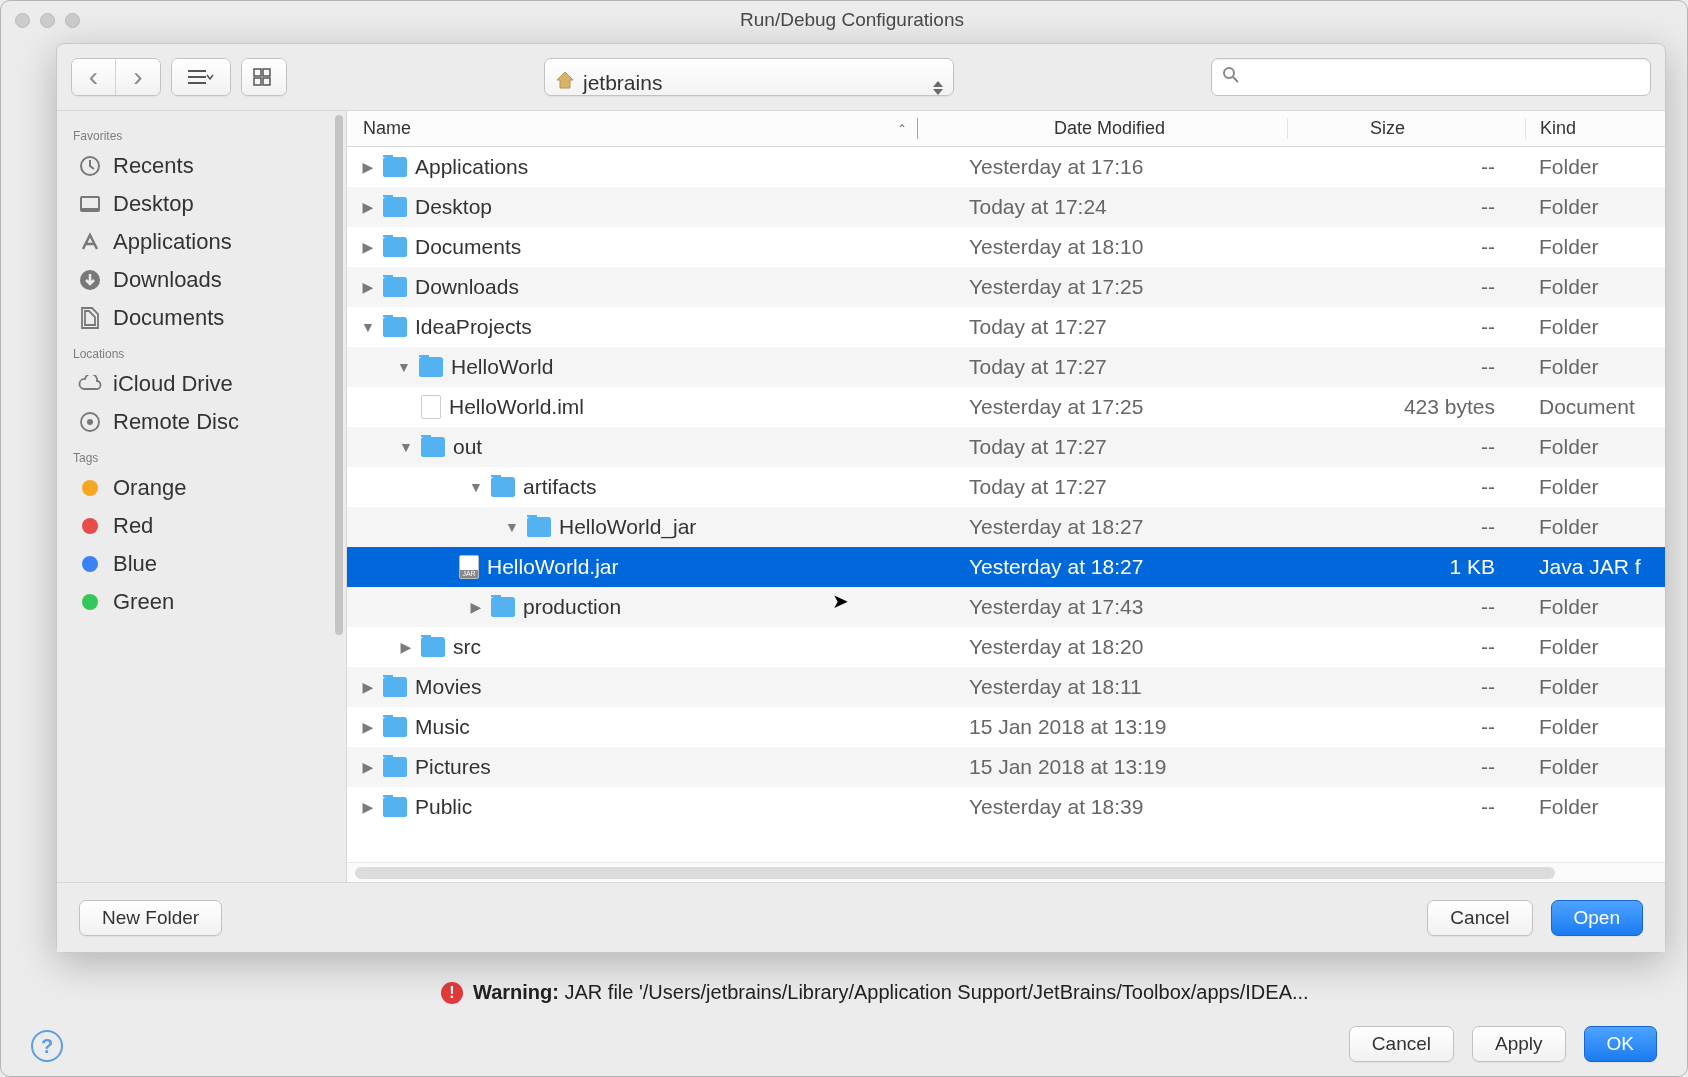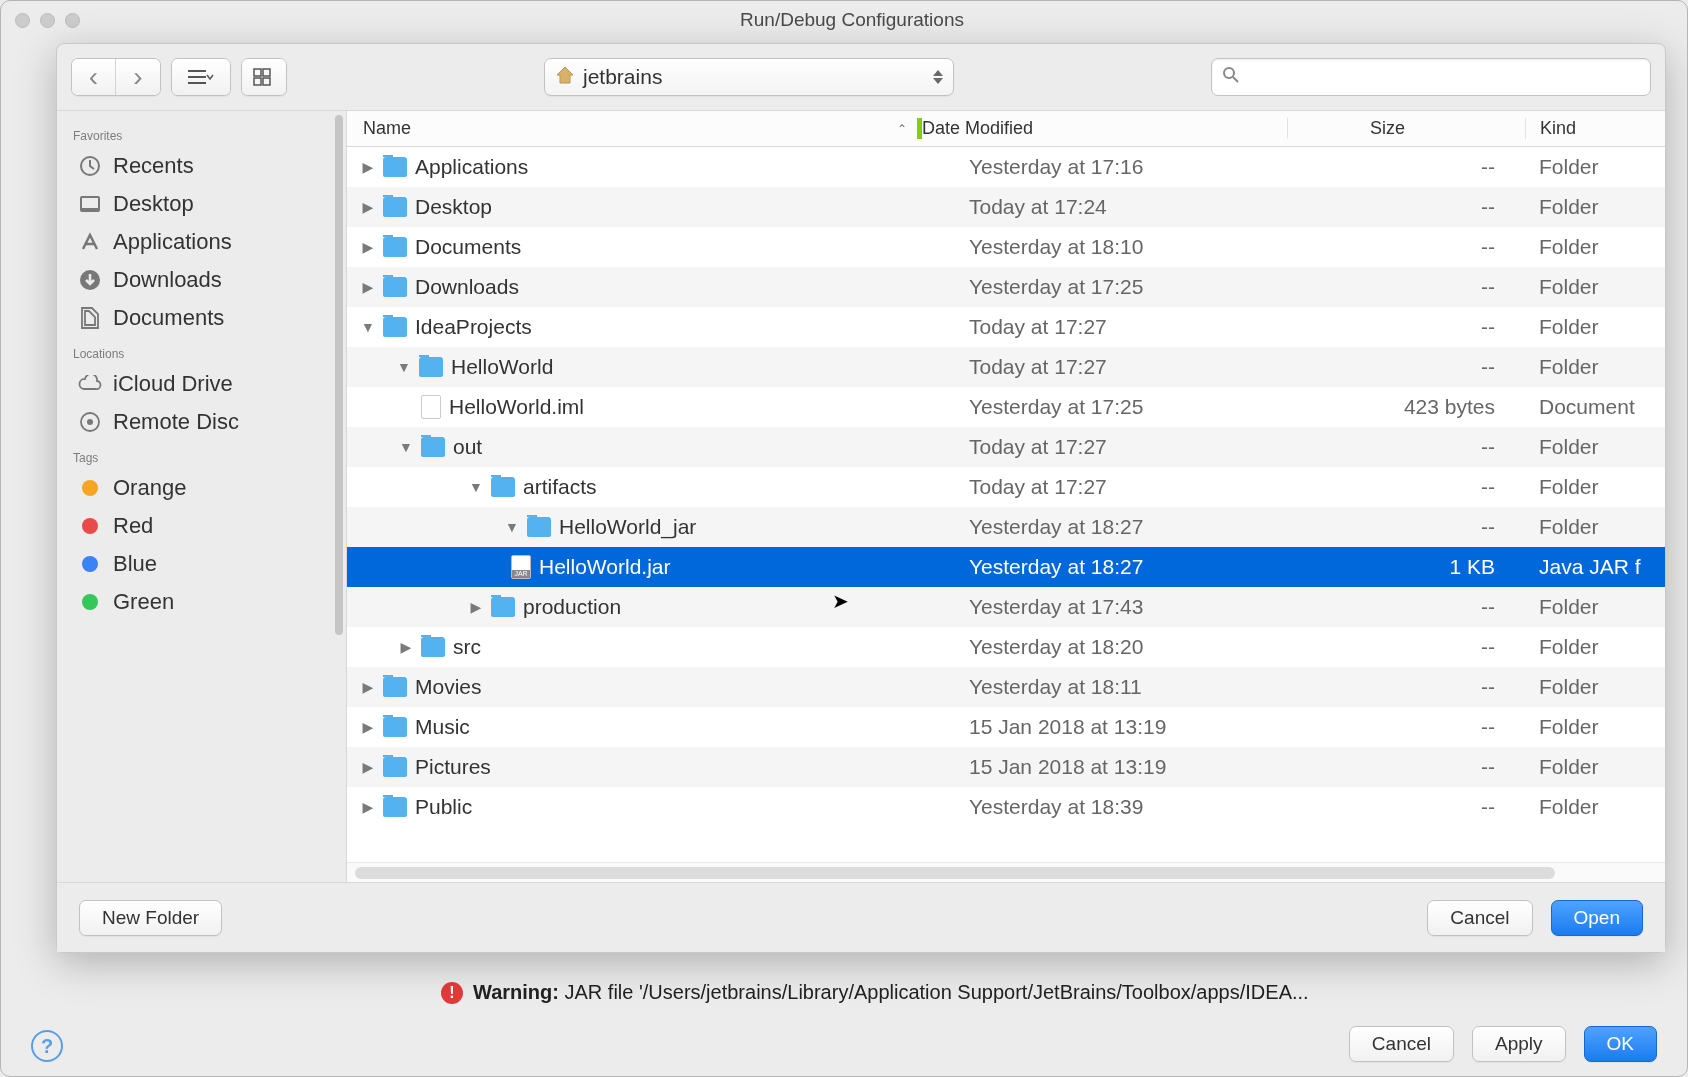--- a/index.html
+++ b/index.html
@@ -60,21 +60,21 @@
     border-right: 1px solid #d4d4d4;
     color: #555;
   }
   .tbtn:last-child { border-right: none; }
   .path-popup {
     flex: 0 0 auto;
     margin-left: auto; margin-right: auto;
     width: 410px; height: 38px;
     border: 1px solid #c2c2c2; border-radius: 7px;
     background: linear-gradient(#fff,#f3f3f3);
-    display: flex; align-items: center; padding: 0 10px; gap: 8px;
+    display: flex; align-items: flex-end; padding: 0 10px; gap: 8px;
     box-shadow: 0 1px 1px rgba(0,0,0,.05);
     position: relative;
   }
   .home-icon { display: inline-block; }
   .path-popup .chev { margin-left: auto; color:#6a6a6a; display:flex; flex-direction:column; line-height:0; gap:2px;}
   .search-field {
     width: 440px; height: 38px;
     border: 1px solid #c2c2c2; border-radius: 7px;
     background: #fff;
     display: flex; align-items: center; padding: 0 10px; gap: 8px;
@@ -104,21 +104,21 @@
   .tagdot { width:16px; height:16px; border-radius:50%; display:inline-block; }
   
   .listarea { flex:1; display:flex; flex-direction:column; background:#fff; min-width:0; }
   .col-header {
     height: 36px; display:flex; align-items:center;
     background:#fcfcfc;
     border-bottom:1px solid #d8d8d8;
     font-size:18px; color:#333;
   }
   .ch-name { flex:1; padding-left:16px; display:flex; align-items:center; gap:6px;}
-  .ch-date { width:370px; border-left:5px solid #84cc16; }
+  .ch-date { width:370px; border-left:1px solid #84cc16; padding-left:14px;text-align:center;}
   .ch-size { width:200px; border-left:1px solid #e3e3e3; text-align:center;}
   .ch-kind { width:140px; border-left:1px solid #e3e3e3; padding-left:14px;margin-left:38px;}
   .sort-up { color:#777; font-size:12px; margin-left:auto; margin-right:10px;}
   
   .list { flex:1; overflow:hidden; }
   .row { height:40px; display:flex; align-items:center; font-size:21px; }
   .row:nth-child(odd){ background:#fff; }
   .row:nth-child(even){ background:#f5f5f5; }
   .row.selected { background:#0068da !important; color:#fff; }
   .row .c-name{ flex:1; display:flex; align-items:center; gap:8px; padding-left:14px; overflow:hidden; white-space:nowrap;}
@@ -129,21 +129,21 @@
   .disc { width:14px; display:inline-flex; justify-content:center; color:#7a7a7a; font-size:14px;}
   .row.selected .disc { color:#fff; }
   .folder-icon { width:24px; height:20px; background:#54b2f1; border-radius:3px 3px 2px 2px; position:relative; display:inline-block; }
   .folder-icon::before{content:""; position:absolute; top:-4px; left:0; width:10px; height:4px; background:#54b2f1; border-radius:2px 2px 0 0;}
   .file-icon { width:20px; height:24px; background:#fff; border:1px solid #ccc; border-radius:2px; display:inline-block;}
   .jar-icon { width:20px; height:24px; background:#fff; border:1px solid #bbb; border-radius:2px; display:inline-block; position:relative;}
   .jar-icon::after{content:"JAR"; position:absolute; bottom:0; left:0; right:0; font-size:7px; background:#888; color:#fff; text-align:center; line-height:8px;}
   
   .indent-0{} .indent-1 .c-name{padding-left:50px;} .indent-2 .c-name{padding-left:52px;}
   .indent-3 .c-name{padding-left:122px;} .indent-4 .c-name{padding-left:158px;}
-  .indent-5 .c-name{padding-left:114px;margin-left:28px;}
+  .indent-5 .c-name{padding-left:90px;}
   
   .hscroll { height:20px; background:#fafafa; border-top:1px solid #e8e8e8; position:relative;}
   .hscroll-thumb{ position:absolute; left:8px; top:4px; height:12px; right:110px; background:#dcdcdc; border-radius:6px;}
   
   .sheet-footer {
     height: 70px;
     border-top: 1px solid #d8d8d8;
     display:flex; align-items:center; padding: 0 22px;
     background:#ececec;
   }

